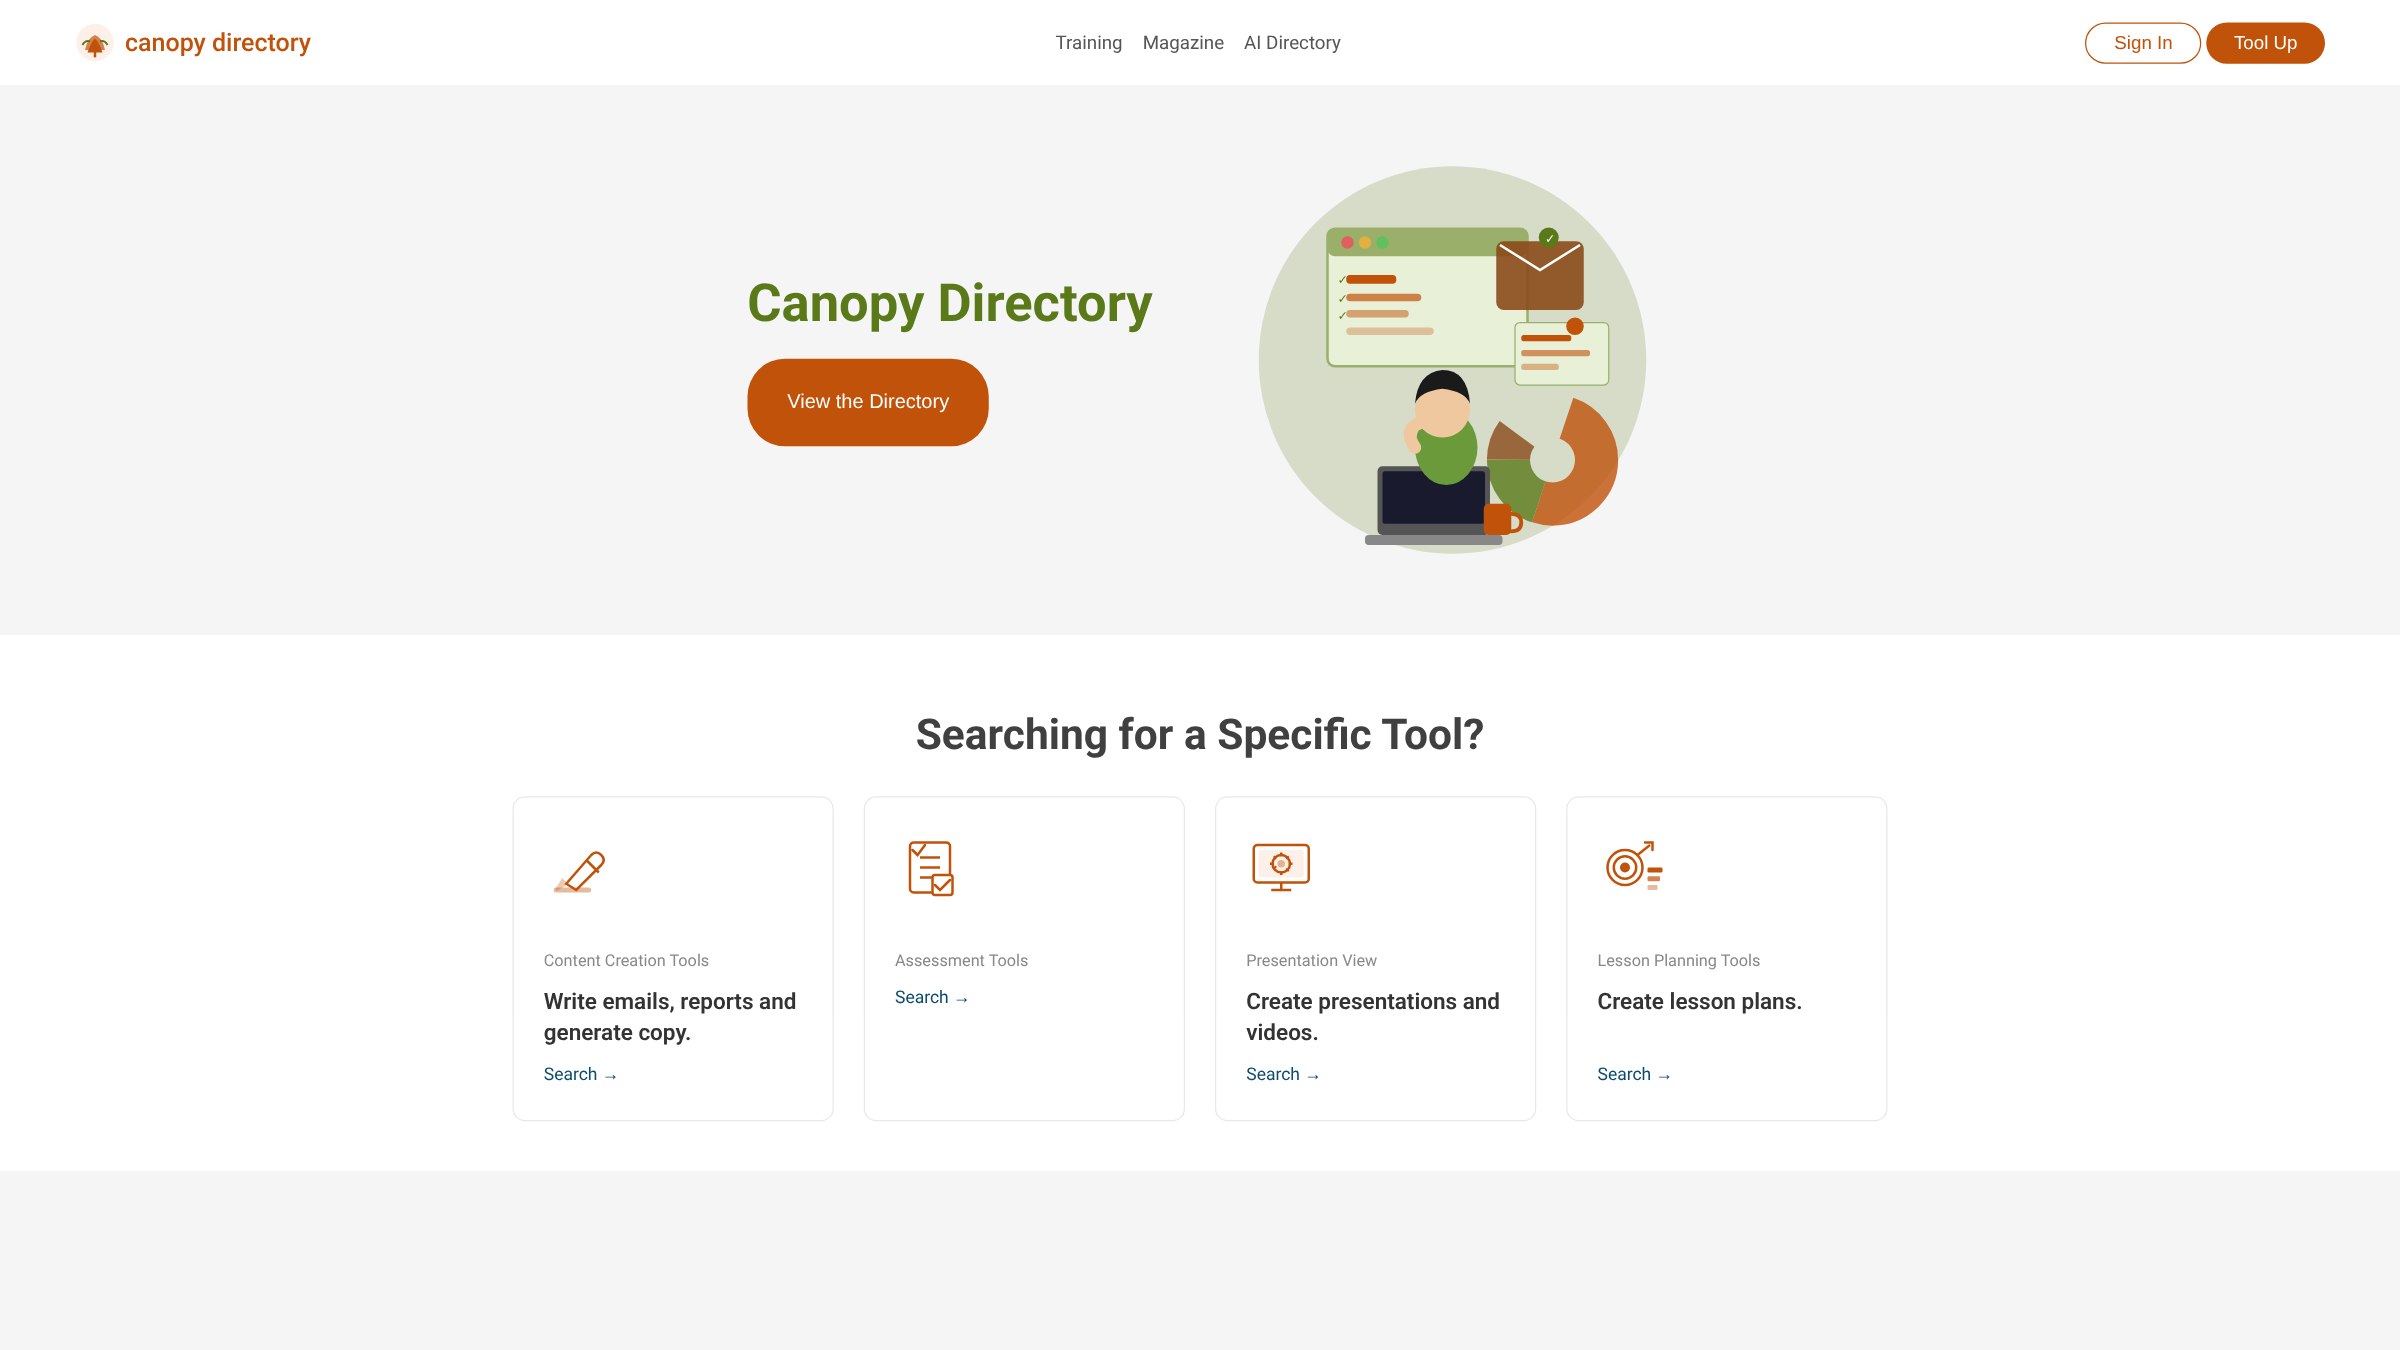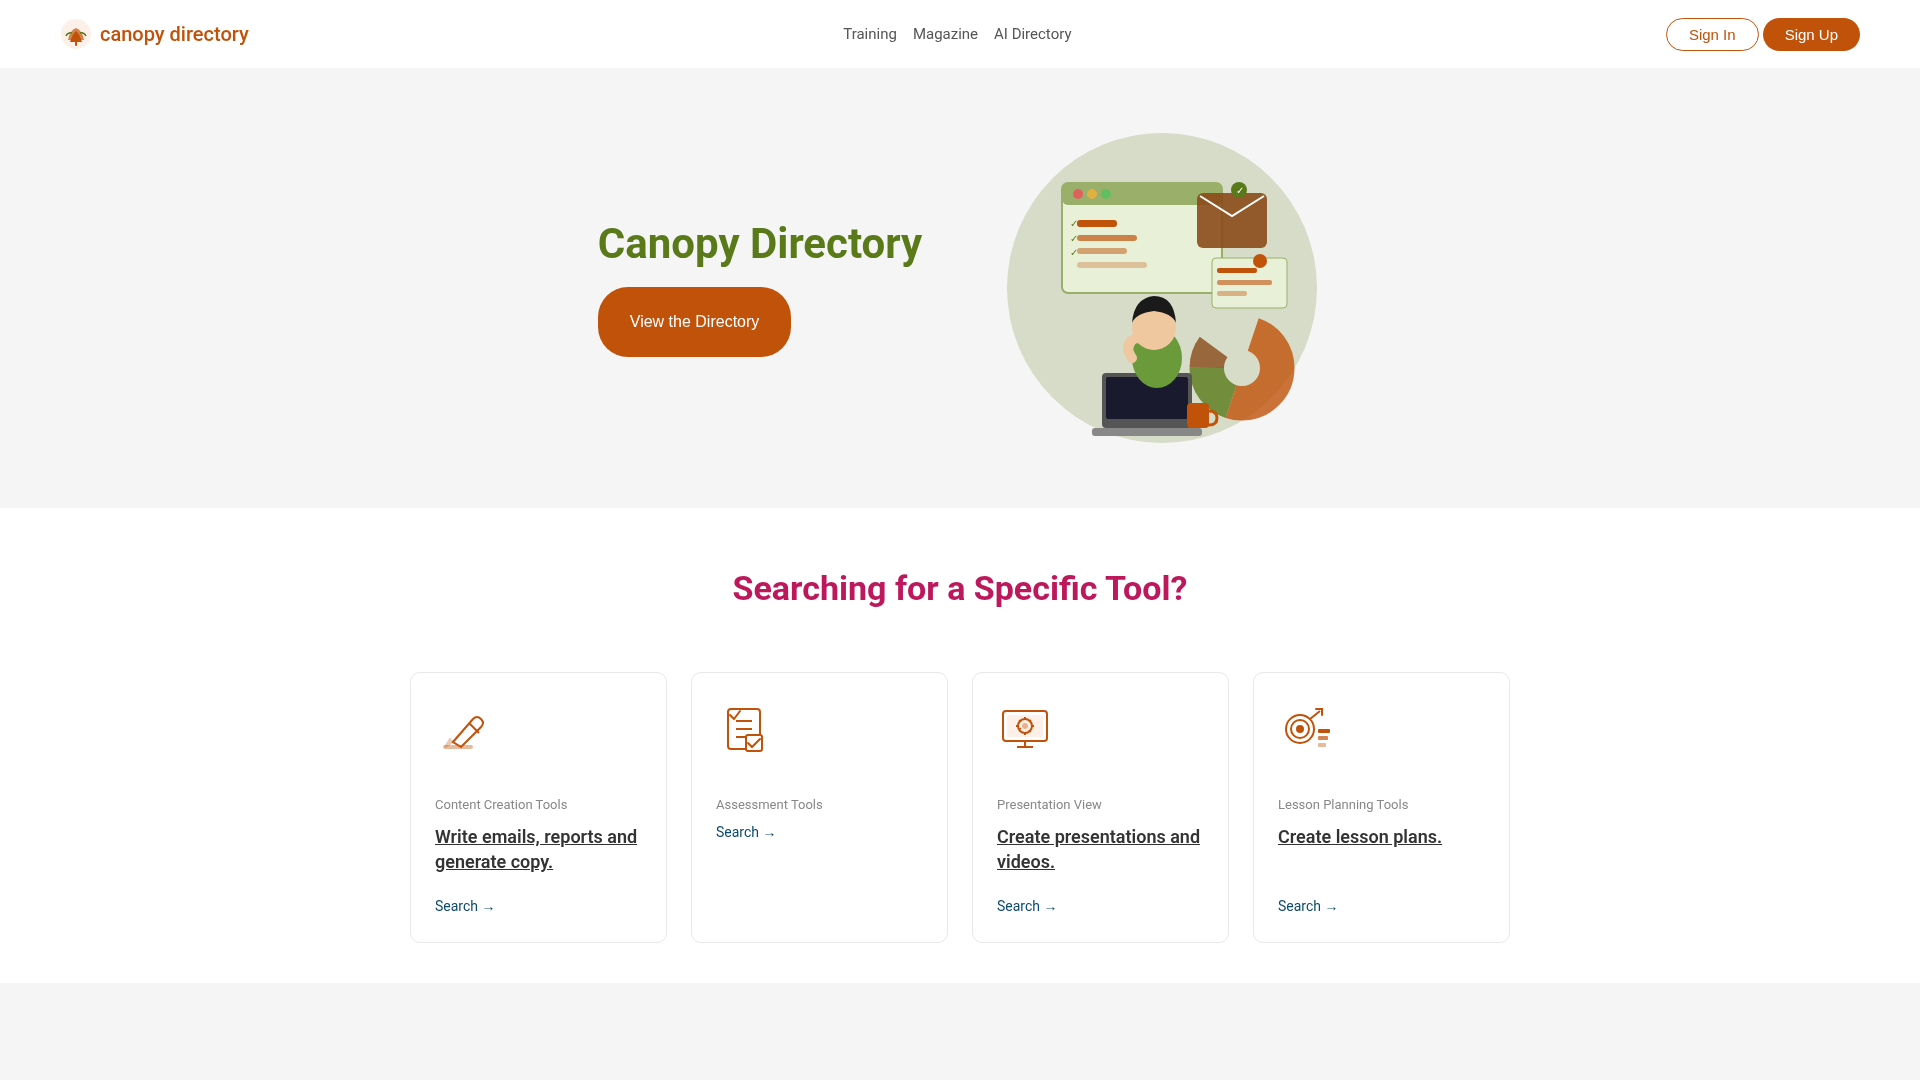--- a/index.html
+++ b/index.html
@@ -106,22 +106,22 @@
 
     
     .search-section {
       background: #fff;
       padding: 60px 160px 40px;
       text-align: center;
     }
     .search-title {
       font-size: 34px;
       font-weight: 700;
-      color: #be185d;
-      margin-bottom: 64px;
+      color: #404040;
+      margin-bottom: 29px;
     }
     .cards-grid {
       display: grid;
       grid-template-columns: repeat(4, 1fr);
       gap: 24px;
       max-width: 1100px;
       margin: 0 auto;
     }
     .card {
       background: #fff;
@@ -143,22 +143,21 @@
       color: #888;
       margin-bottom: 12px;
       margin-top: 28px;
     }
     .card-desc {
       font-size: 18px;
       color: #333;
       font-weight: 600;
       line-height: 1.4;
       flex: 1;
-      margin-bottom: 24px;
-      text-decoration: underline;
+      margin-bottom: 12px;
     }
     .card-search-link {
       color: #0c4a6e;
       font-size: 14px;
       text-decoration: none;
       display: flex;
       align-items: center;
       gap: 4px;
       cursor: pointer;
     }
@@ -179,21 +178,21 @@
     </svg>
     <span class="logo-text">canopy directory</span>
   </a>
   <div class="nav-links">
     <a class="nav-link" href="#">Training</a>
     <a class="nav-link" href="#">Magazine</a>
     <a class="nav-link" href="#">AI Directory</a>
   </div>
   <div class="nav-actions">
     <button class="btn-signin">Sign In</button>
-    <button class="btn-signup">Sign Up</button>
+    <button class="btn-signup">Tool Up</button>
   </div>
 </nav>
 
 <section class="hero">
   <div class="hero-content">
     <h1 class="hero-title">Canopy Directory</h1>
     <button class="btn-cta">View the Directory</button>
   </div>
   <div class="hero-illustration">
     

